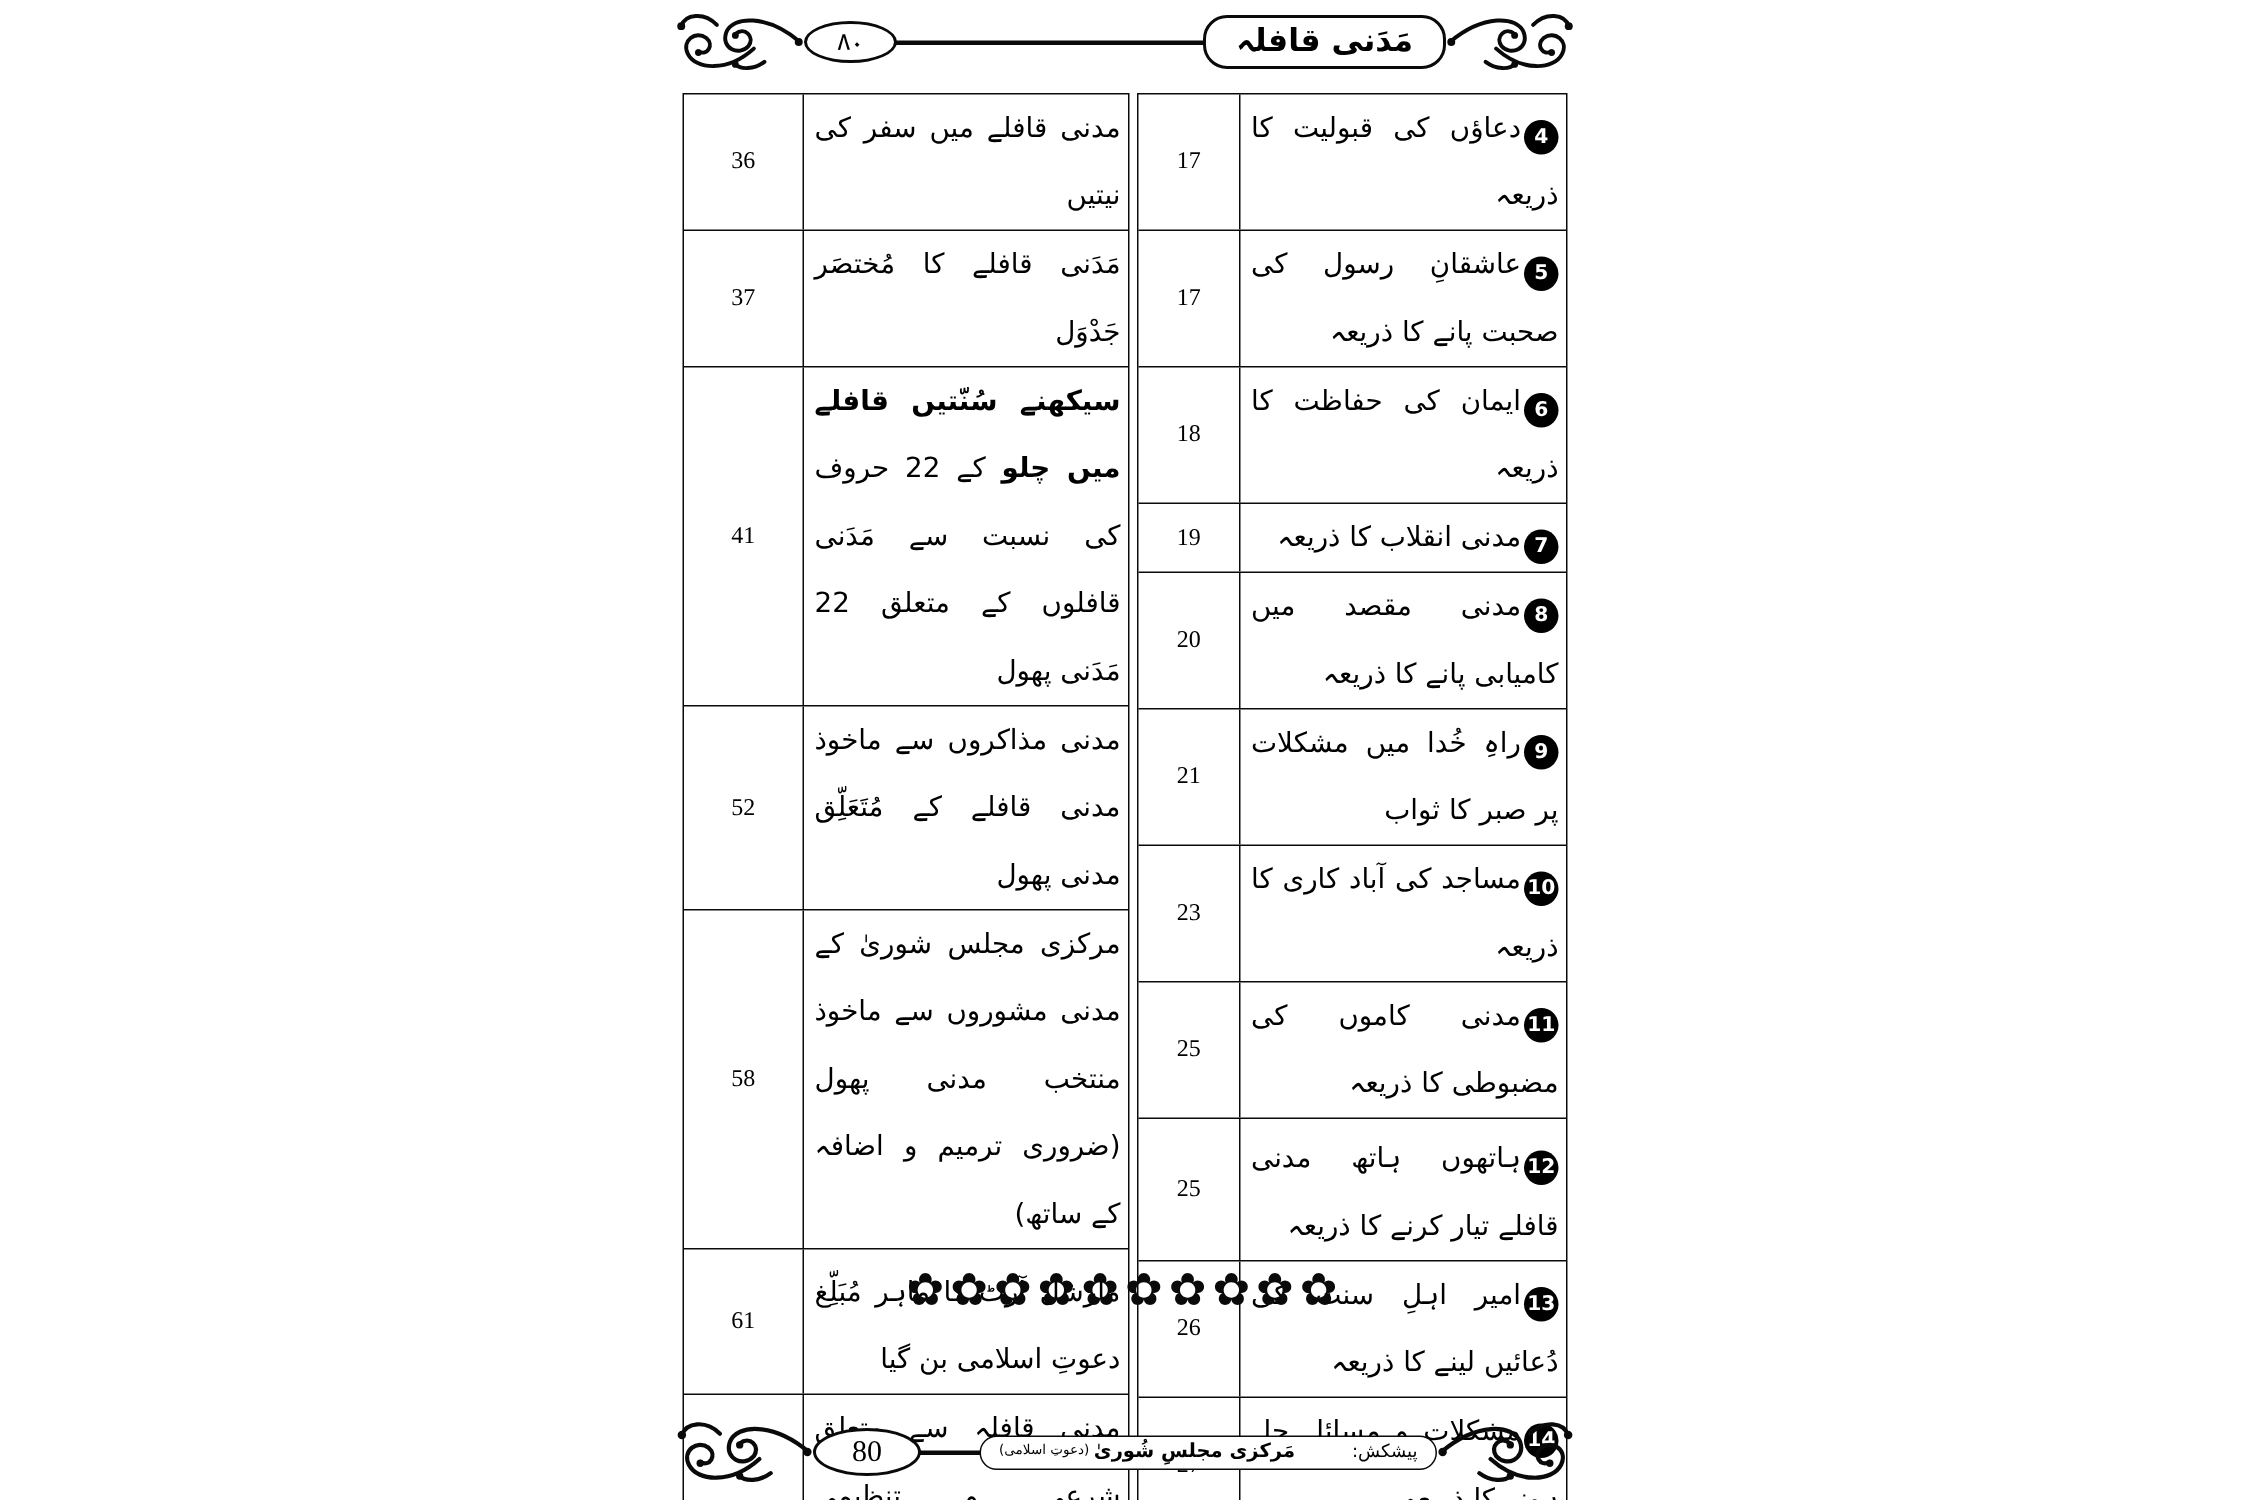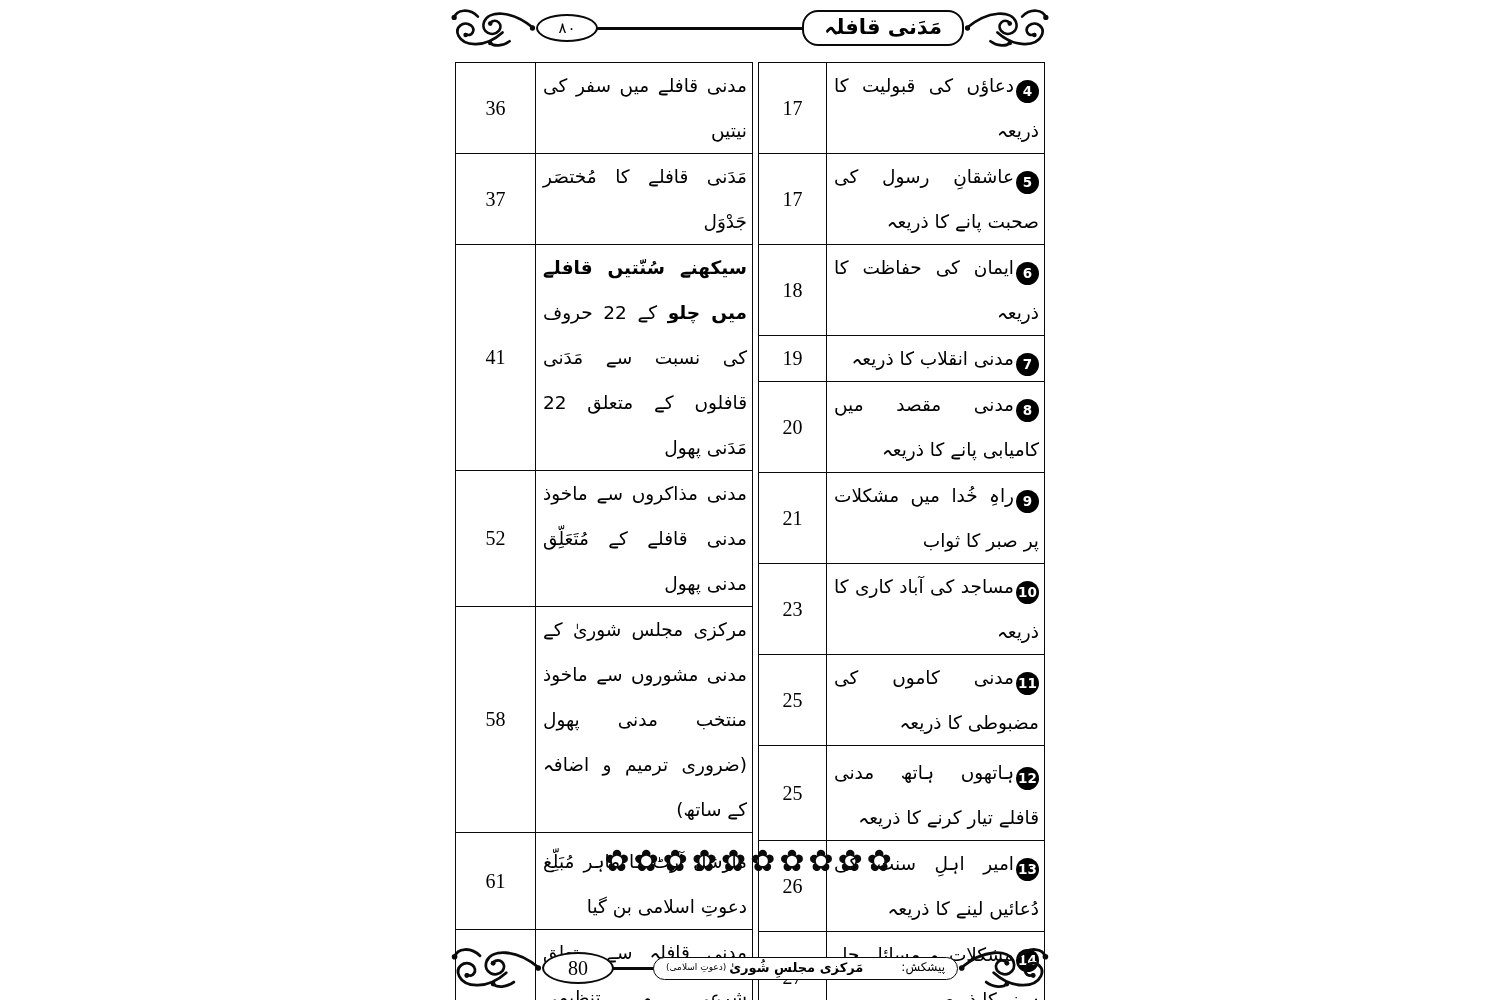--- a/index.html
+++ b/index.html
@@ -35,21 +35,21 @@
   .oval {
     flex: 0 0 auto;
     border: 2px solid #0a0a0a;
     border-radius: 50%;
     background: #fff;
     display: flex;
     align-items: center;
     justify-content: center;
     z-index: 2;
   }
-  .oval-hdr { width: 62px; height: 28px; font-size: 15px; font-family: Liberation Mono, monospace; }
+  .oval-hdr { width: 62px; height: 28px; font-size: 15px; font-family: Liberation Sans, sans-serif; }
   .oval-ftr { width: 72px; height: 32px; font-size: 20px; font-family: "Liberation Serif", serif; }
   .title-badge {
     flex: 0 0 auto;
     border: 2.5px solid #0a0a0a;
     border-radius: 16px;
     background: #fff;
     padding: 3px 20px 5px 20px;
     font-weight: bold;
     font-size: 21px;
     direction: rtl;
@@ -93,21 +93,21 @@
     border-bottom: 1.6px solid #0a0a0a;
   }
   .toc-row:last-child { border-bottom: none; }
   .page-cell {
     flex: 0 0 auto;
     border-right: 1.6px solid #0a0a0a;
     display: flex;
     align-items: center;
     justify-content: center;
     font-family: "Liberation Serif", serif;
-    font-size: 20px;
+    font-size: 16px;
   }
   .t-left .page-cell { width: 80px; }
   .t-right .page-cell { width: 68px; }
   .title-cell {
     flex: 1 1 auto;
     display: flex;
     align-items: flex-end;
     overflow: hidden;
   }
   .title-text {

